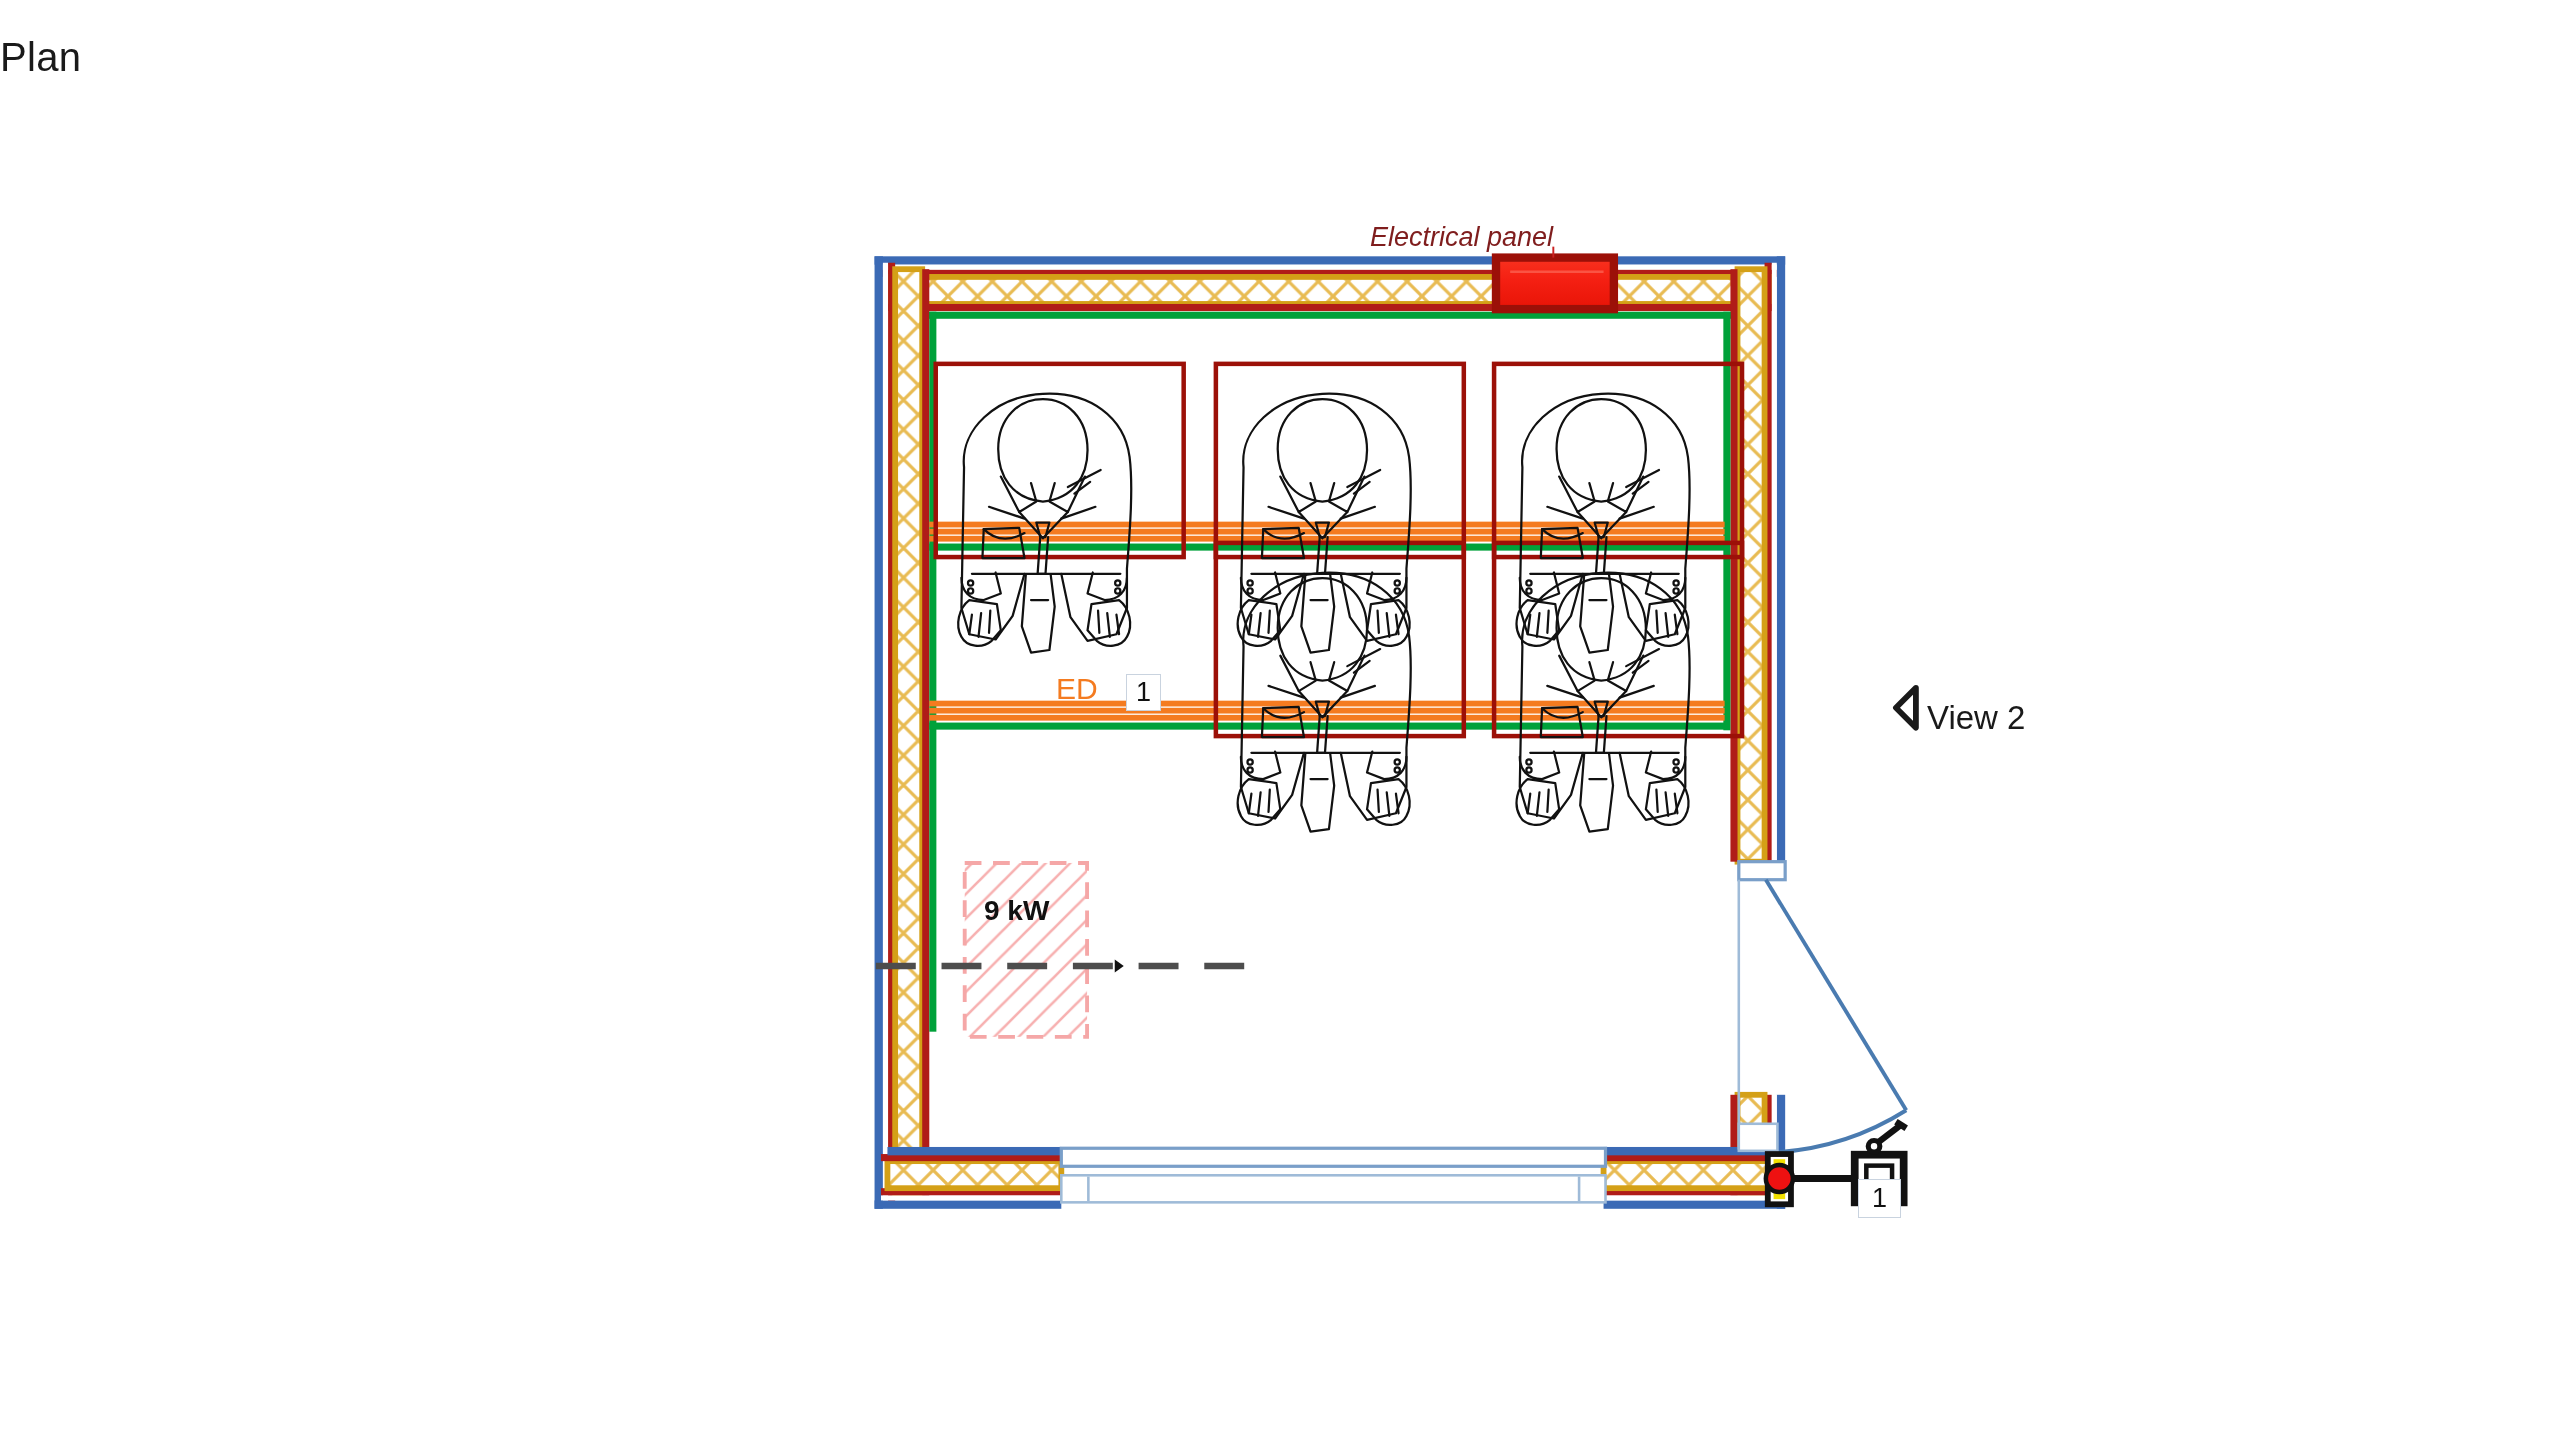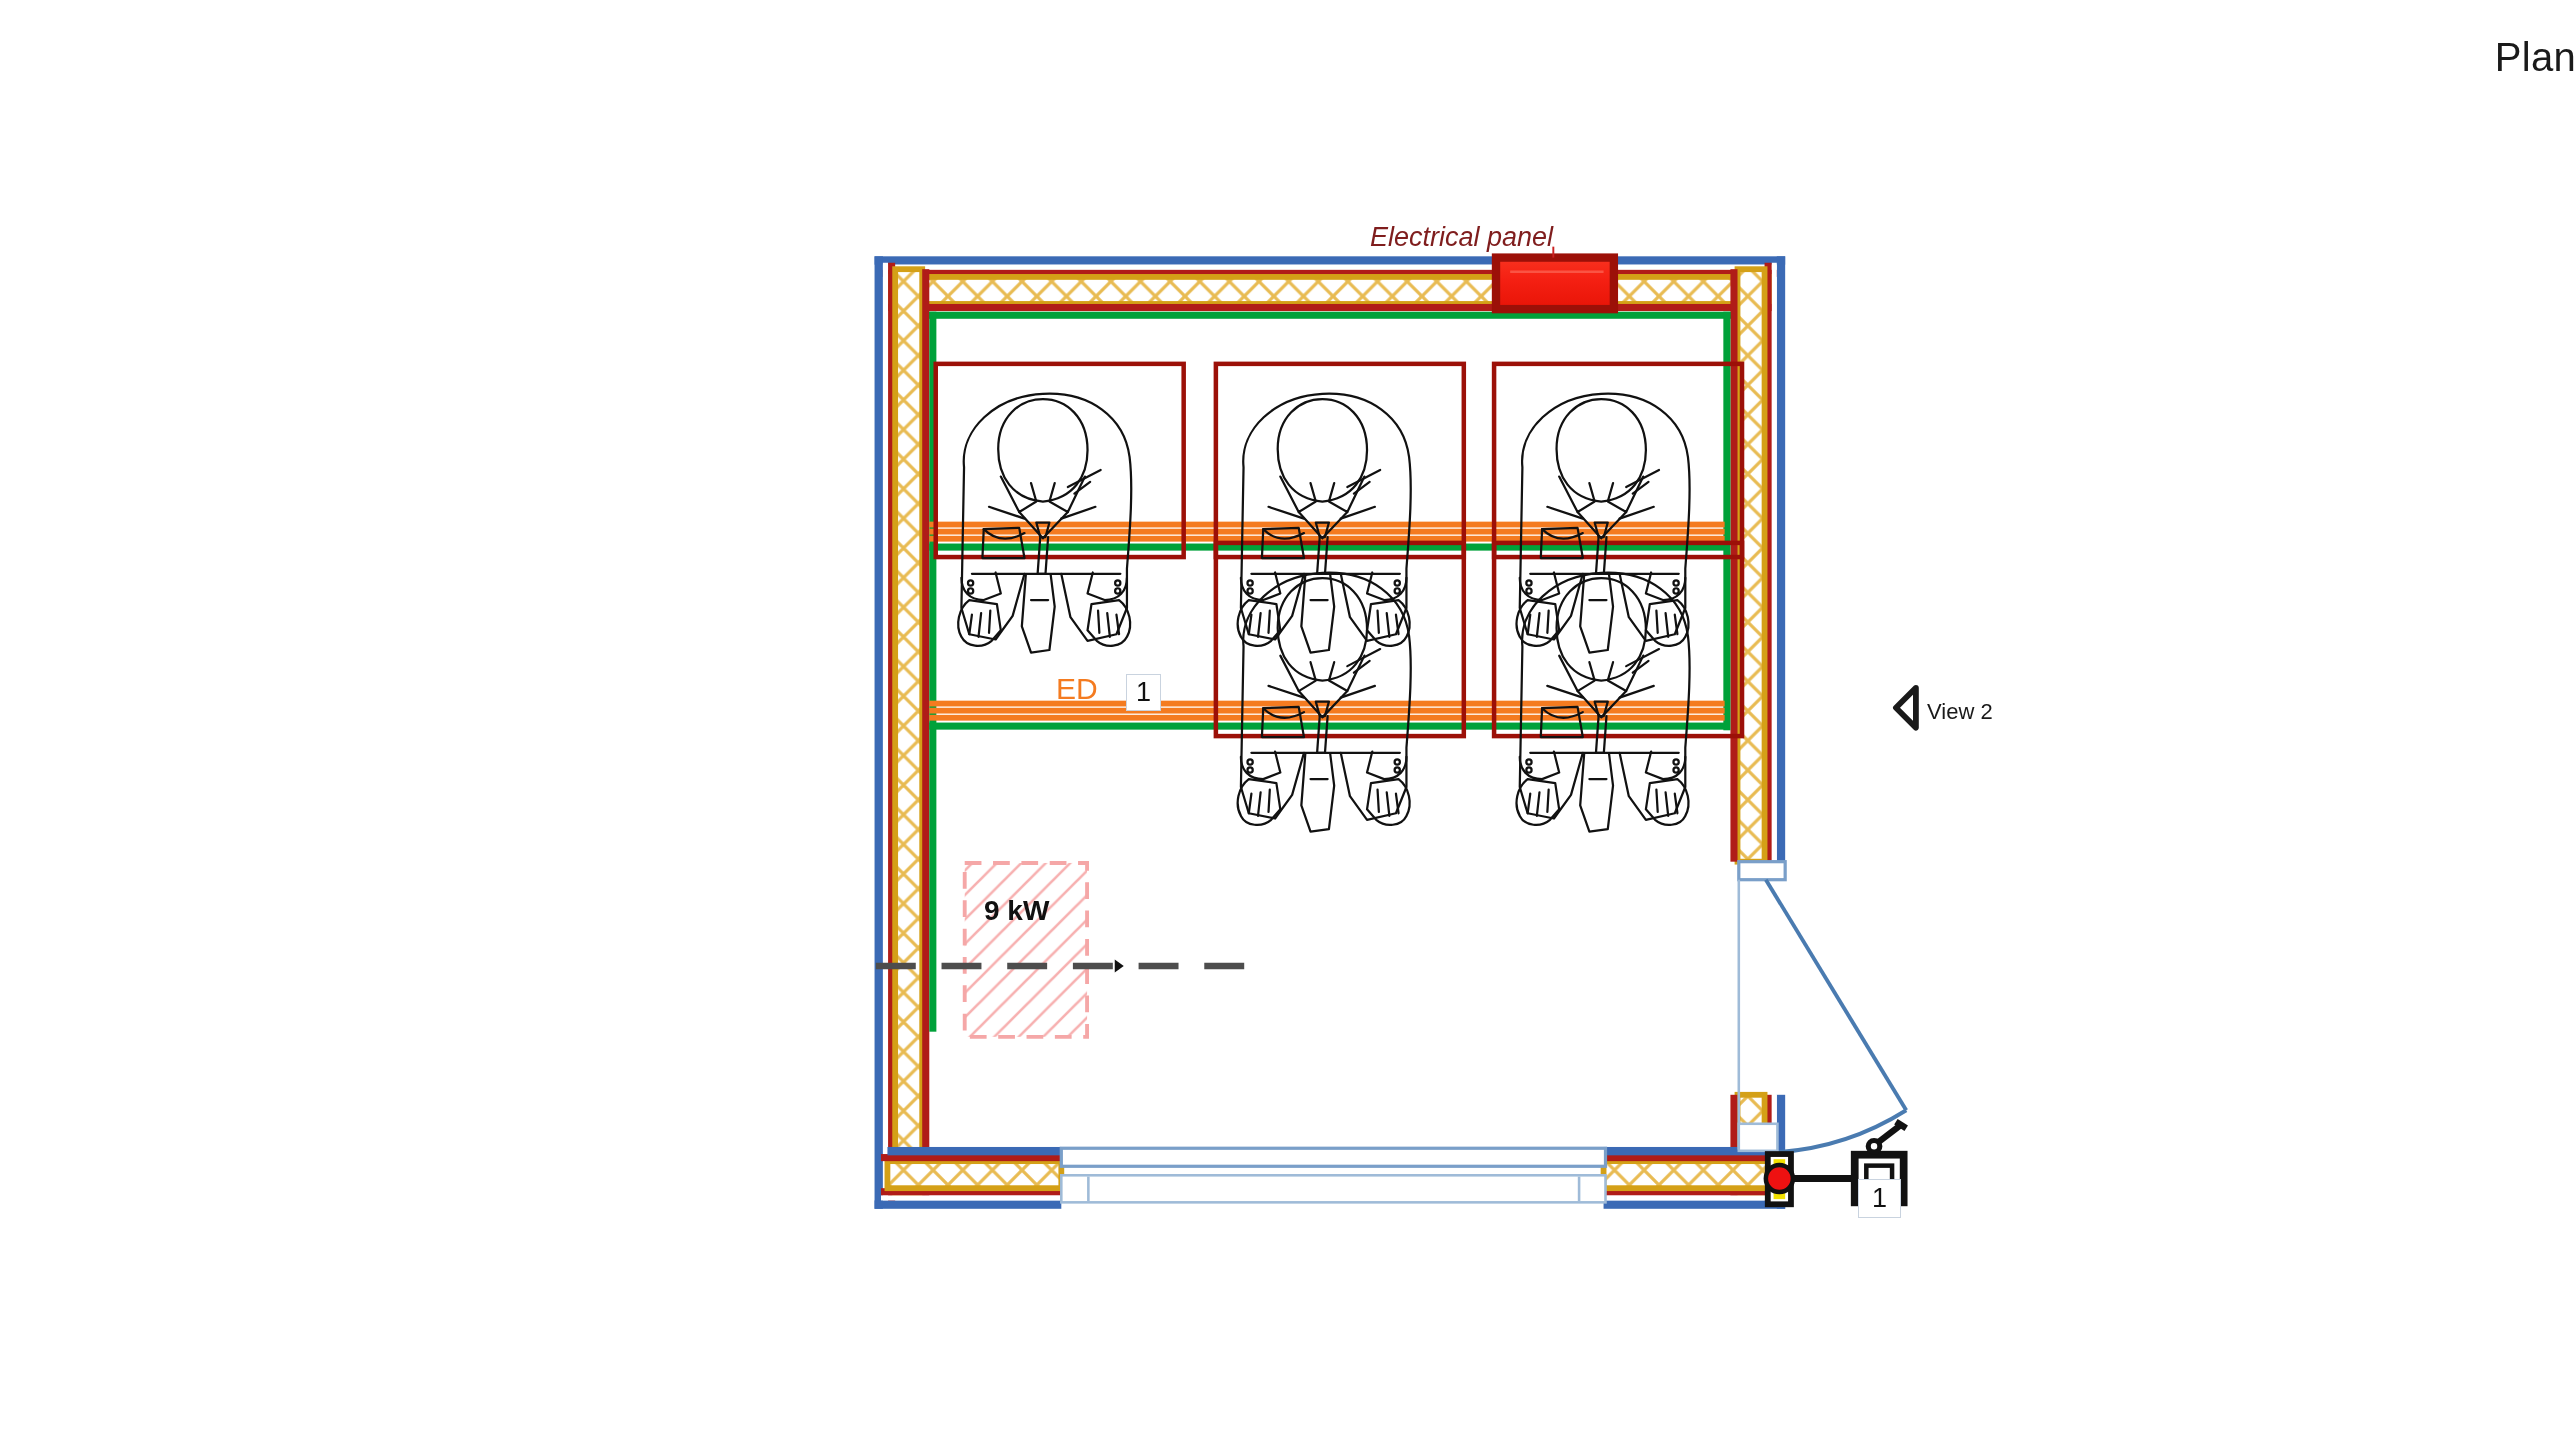--- a/index.html
+++ b/index.html
@@ -11,21 +11,21 @@
   }
   #root {
     position: relative;
     width: 2576px; height: 1449px;
     background: #ffffff;
   }
   #plan-title {
     position: absolute;
     left: 0; top: 35px;
     width: 2576px;
-    text-align: right;
+    text-align: left;
     font-size: 40px;
     color: #1a1a1a;
     font-family: "Liberation Sans", sans-serif;
     letter-spacing: 0.3px;
   }
   #title-inner { display: inline-block; }
   svg#drawing {
     position: absolute;
     left: 0; top: 0;
     width: 2576px; height: 1449px;
@@ -60,21 +60,21 @@
     width: 33px; height: 35px;
     border: 1.3px solid #c9d3df;
     background: #ffffff;
     display: flex; align-items: center; justify-content: center;
     font-size: 27px;
     color: #111111;
     font-family: "Liberation Sans", sans-serif;
   }
   #view2-label {
     left: 1927px; top: 699px;
-    font-size: 22px;
+    font-size: 33px;
     color: #1a1a1a;
   }
   #camera-tag-box {
     position: absolute;
     left: 1858px; top: 1179px;
     width: 41px; height: 37px;
     border: 1.3px solid #c9d3df;
     background: #ffffff;
     display: flex; align-items: center; justify-content: center;
     font-size: 27px;

